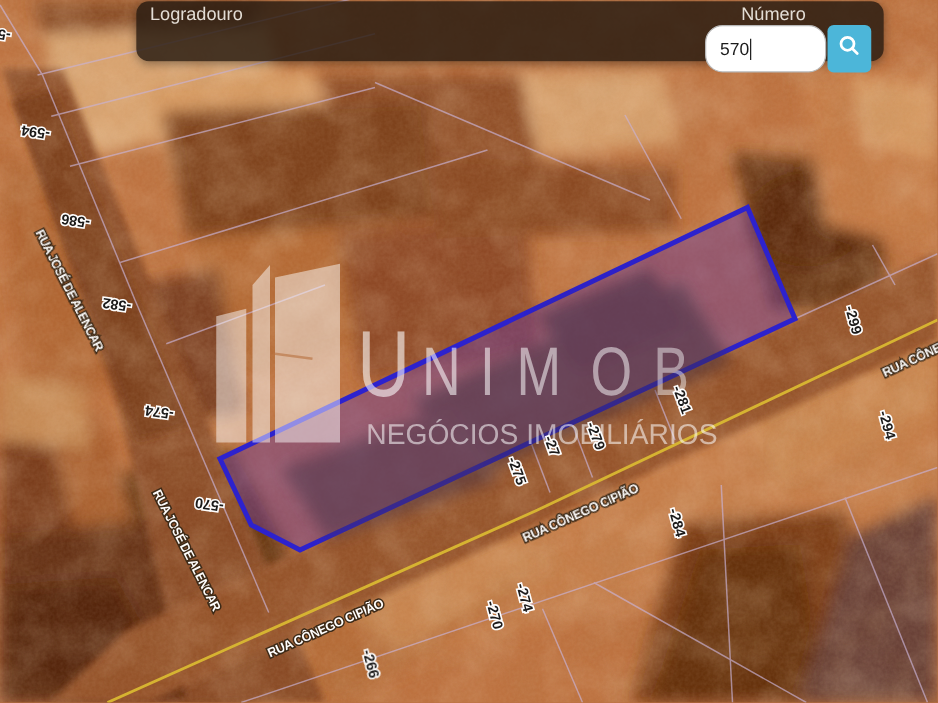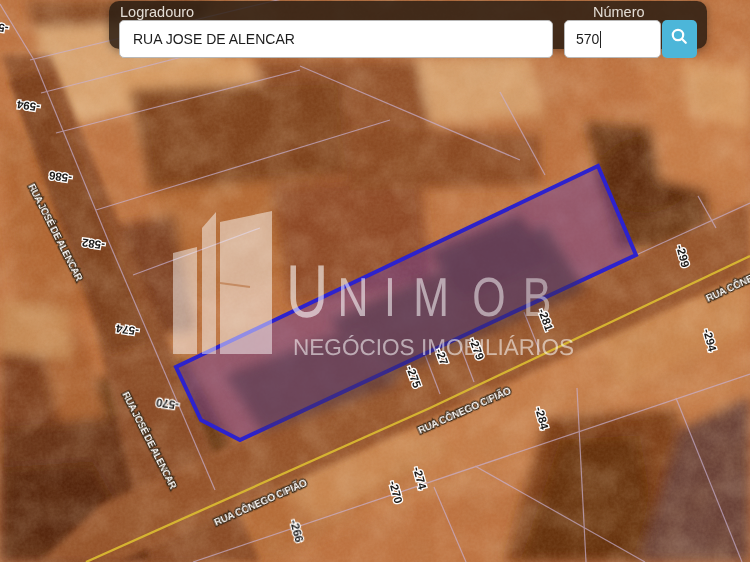--- a/index.html
+++ b/index.html
@@ -213,23 +213,22 @@
     <text x="708" y="302" transform="rotate(-25 708 302)" textLength="101">RUA CÔNEGO CIPIÃO</text>
   </g>
 </svg>
 
 <div id="bar">
 
   <div class="lbl" style="left:11px;">Logradouro</div>
 
   <div class="lbl" style="left:456px;margin-left:28px;">Número</div>
 
-  <div class="inp" style="left:10px;width:434px;padding-left:13px;">RUA JOSE DE ALENCAR</div>
-
-  <div class="inp" style="left:455px;width:97px;padding-left:11px;">570<span style="display:inline-block;width:1px;height:17px;background:#222;margin-left:1px;"></span></div>
+
+  <div class="inp" style="left:455px;width:97px;padding-left:11px;border-radius:14px;">570<span style="display:inline-block;width:1px;height:17px;background:#222;margin-left:1px;"></span></div>
 
   <div id="btn">
     <svg width="19" height="19" viewBox="0 0 19 19" style="margin-top:-6px;">
       <circle cx="8" cy="8" r="5.2" fill="none" stroke="#ffffff" stroke-width="2.2"></circle>
       <line x1="11.8" y1="11.8" x2="15.8" y2="15.8" stroke="#ffffff" stroke-width="2.2" stroke-linecap="round"></line>
     </svg>
   </div>
 </div>
 
 </body></html>

